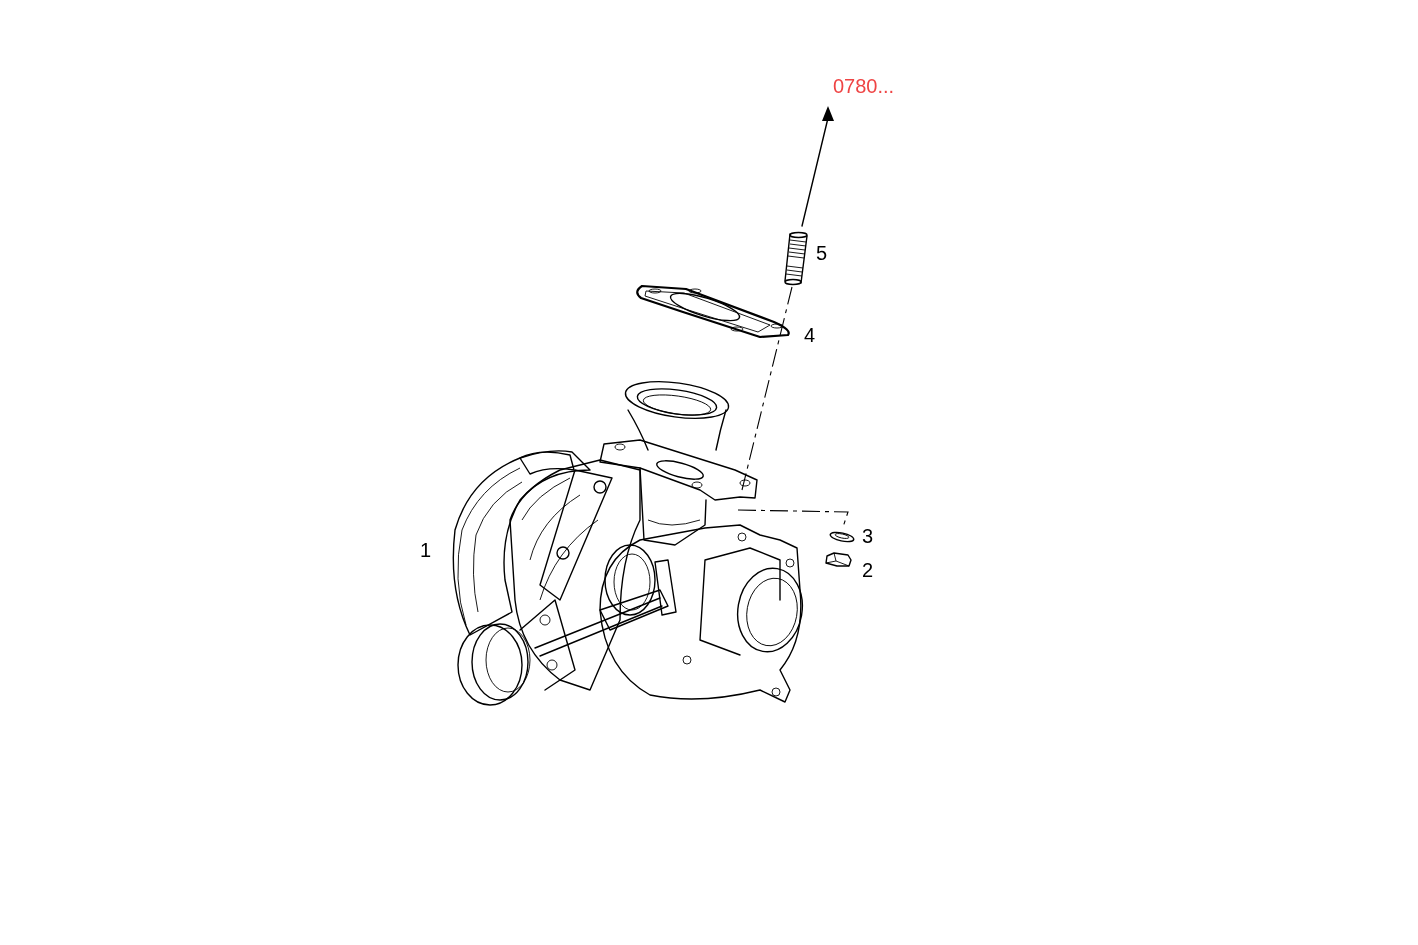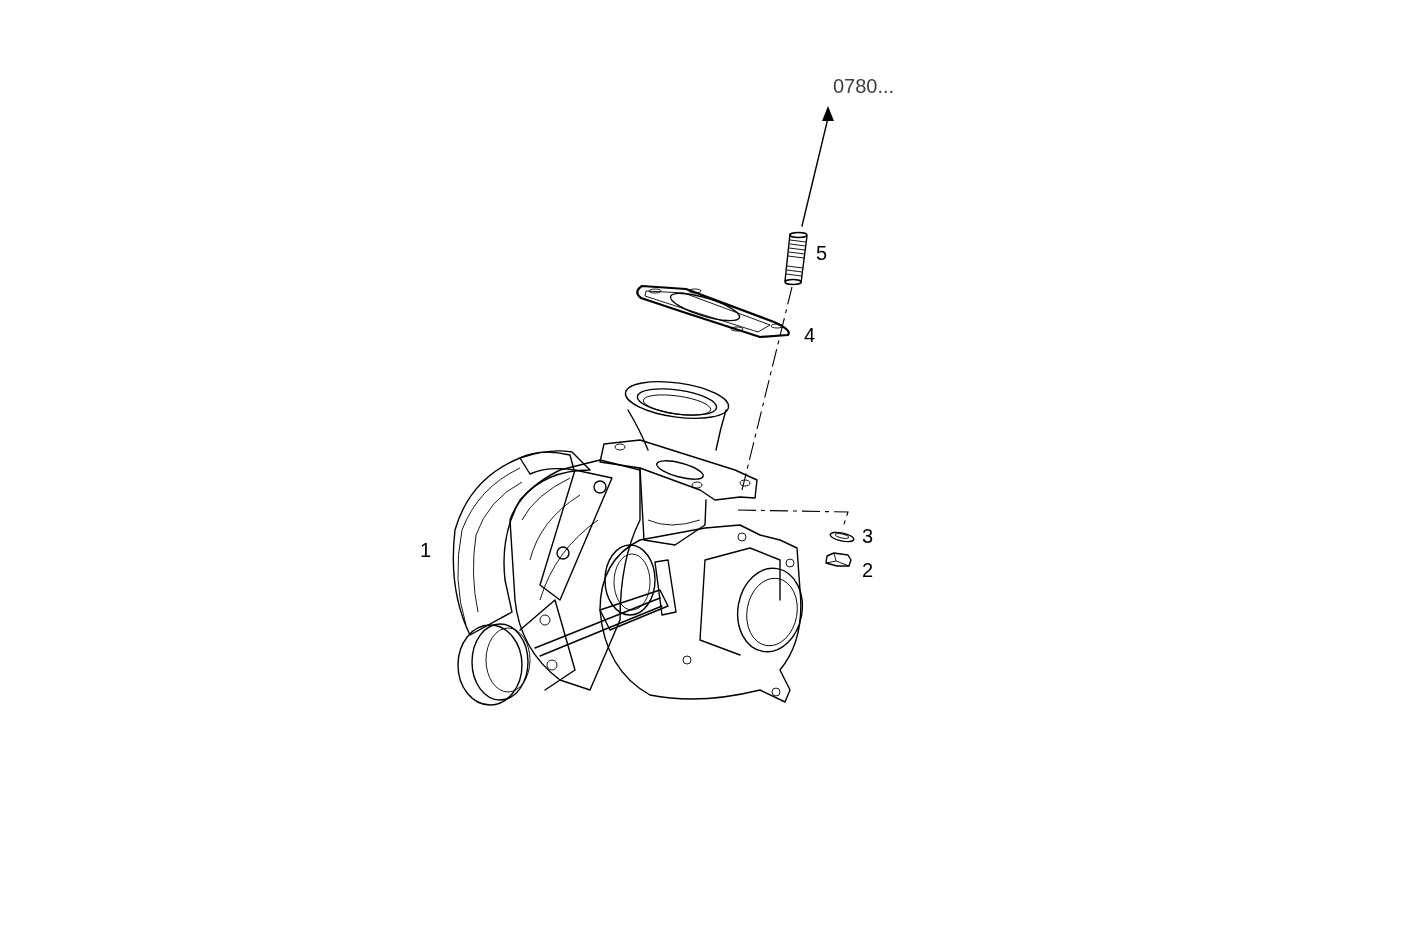--- a/index.html
+++ b/index.html
@@ -1,19 +1,19 @@
 <!DOCTYPE html>
 <html><head>
 <meta charset="utf-8">
 <style>
   html, body { margin:0; padding:0; background:#ffffff; }
   body { width:1418px; height:945px; position:relative; overflow:hidden; font-family:"Liberation Sans", sans-serif; }
   #diagram { position:absolute; left:0; top:0; width:1418px; height:945px; }
   .lbl { position:absolute; font-family:"Liberation Sans", sans-serif; font-size:20px; color:#000; line-height:1; }
-  .ref { position:absolute; font-family:"Liberation Sans", sans-serif; font-size:20px; color:#404040; line-height:1; }
+  .ref { position:absolute; font-family:"Liberation Sans", sans-serif; font-size:20px; color:#ef4444; line-height:1; }
   svg .ln { fill:none; stroke:#000; stroke-width:1.4; stroke-linejoin:round; stroke-linecap:round; }
   svg .thin { fill:none; stroke:#000; stroke-width:0.9; }
   svg .thick { fill:none; stroke:#000; stroke-width:2.2; stroke-linejoin:round; }
   svg .dash { fill:none; stroke:#000; stroke-width:1.1; stroke-dasharray:18 5 4 5; }
   svg .white { fill:#fff; }
 </style>
 </head>
 <body>
 
 <svg id="diagram" viewBox="0 0 1418 945" xmlns="http://www.w3.org/2000/svg">

